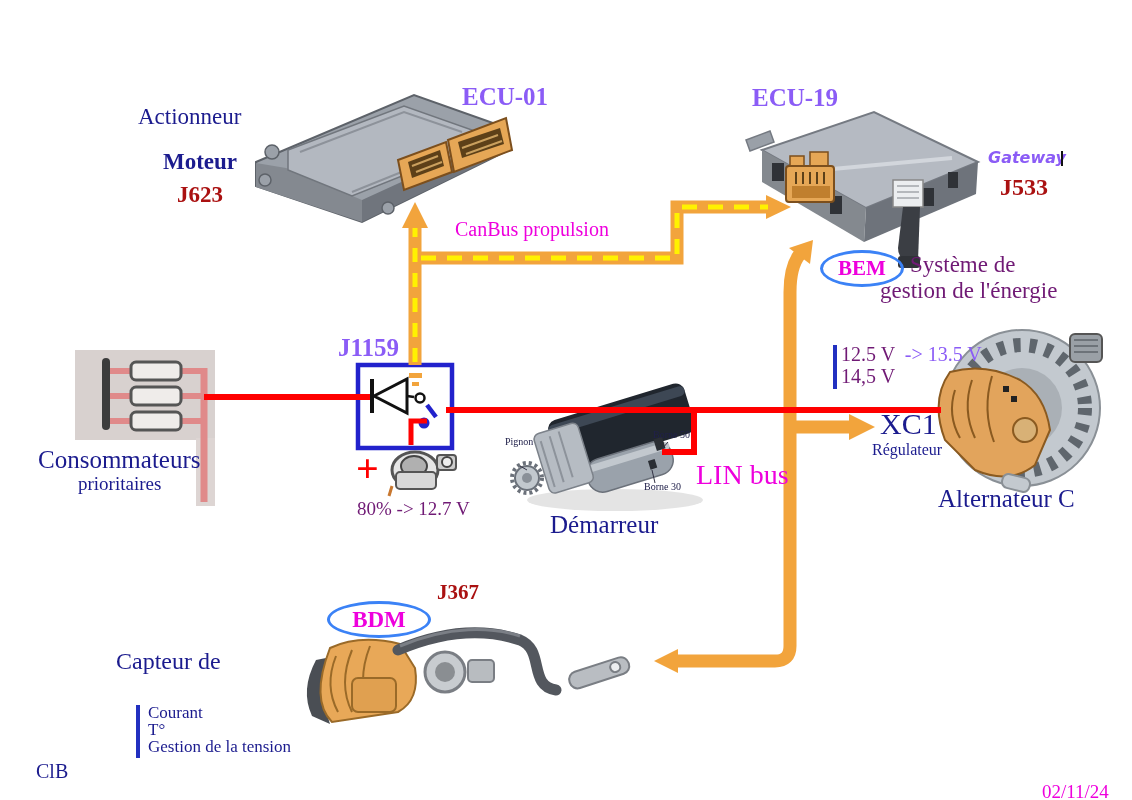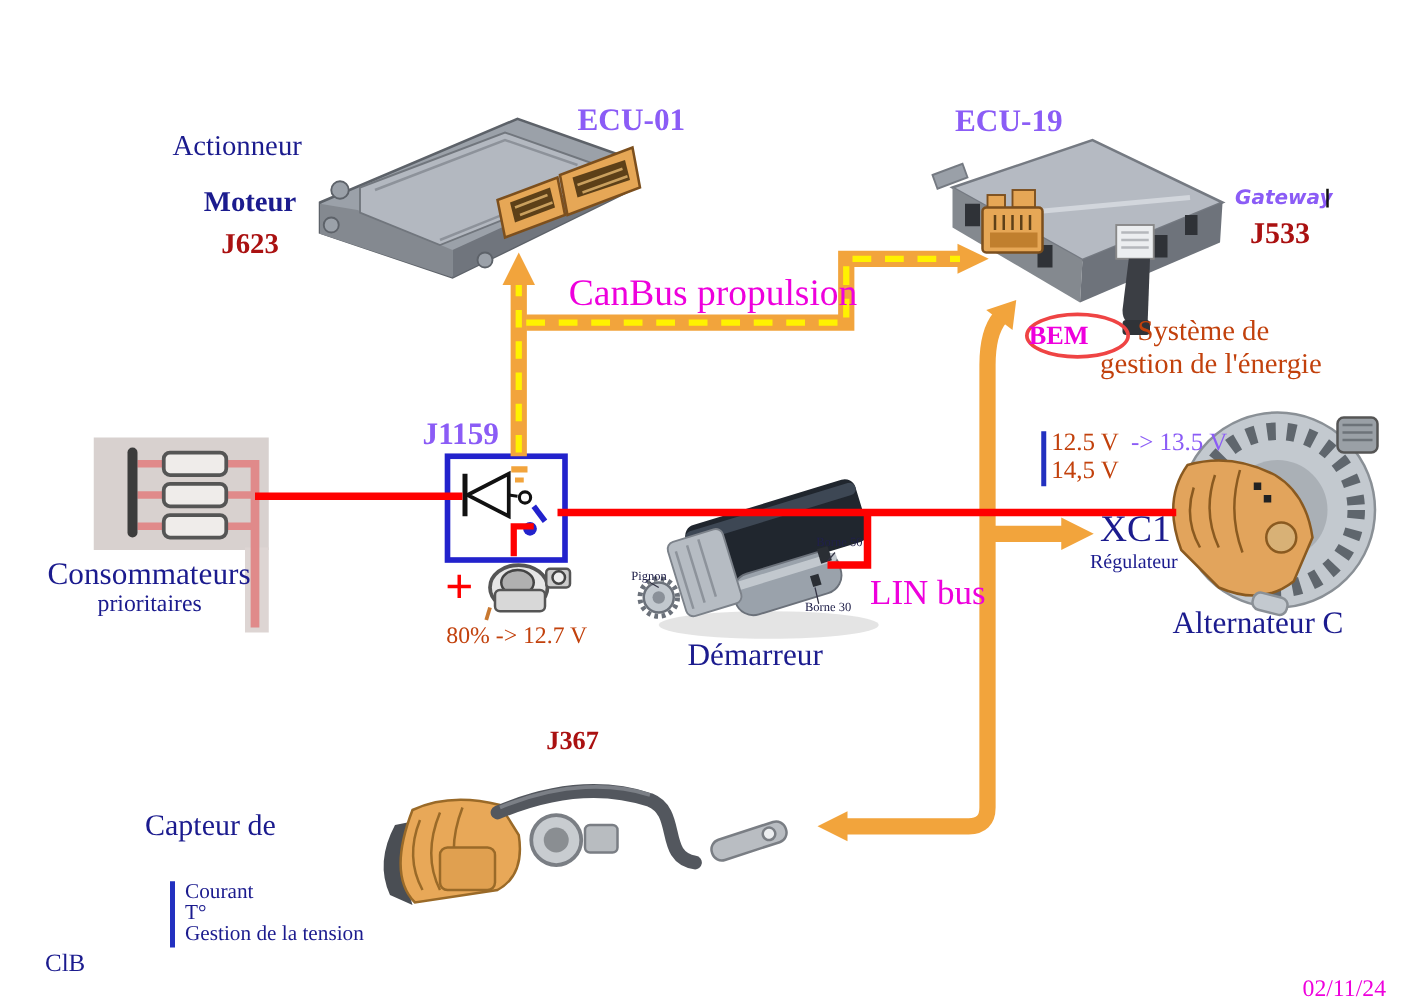--- a/index.html
+++ b/index.html
@@ -1,24 +1,24 @@
 <!DOCTYPE html>
 <html><head>
 <meta charset="utf-8">
 <style>
   html,body{margin:0;padding:0;background:#fff;}
   #stage{position:relative;width:1132px;height:800px;background:#fff;overflow:hidden;
          font-family:"Liberation Serif","DejaVu Serif",serif;}
   svg{position:absolute;left:0;top:0;}
   .lbl{position:absolute;white-space:nowrap;color:#1b1b8e;line-height:1.05;}
-  .title{font-size:22px;letter-spacing:.5px;text-align:center;}.blue{color:#c2410c}.black{color:#8b5cf6}.magenta{color:#ee00dd}
+  .title{font-size:22px;letter-spacing:.5px;text-align:center;}.blue{color:#701a75}.black{color:#8b5cf6}.magenta{color:#ee00dd}
   .dred{color:#aa1111}.bold{font-weight:bold}
   .big{font-size:25px;}
-  .oval{position:absolute;border:3px solid #ef4444;border-radius:50%;
-        display:flex;align-items:center;
+  .oval{position:absolute;border:3px solid #3b82f6;border-radius:50%;
+        display:flex;align-items:center;justify-content:center;
         color:#ee00dd;font-weight:bold;background:transparent;}
   .tiny{font-size:10px;color:#20204a;}
   .sans{font-family:"DejaVu Sans","Liberation Sans",sans-serif;}
 </style>
 </head>
 <body>
 
 <div id="stage">
 
 <svg width="1132" height="800" viewBox="0 0 1132 800">
@@ -175,57 +175,60 @@
   <rect x="833" y="345" width="4" height="44" fill="#2230c0"></rect>
   <rect x="136" y="705" width="4" height="53" fill="#2230c0"></rect>
 </svg>
 
 
 <div class="lbl" style="left:138px;top:105px;font-size:23px;">Actionneur</div>
 <div class="lbl bold" style="left:163px;top:150px;font-size:23px;">Moteur</div>
 <div class="lbl bold dred" style="left:177px;top:183px;font-size:23px;">J623</div>
 <div class="lbl bold black" style="left:462px;top:84px;font-size:25px;">ECU-01</div>
 
-<div class="lbl bold black" style="left:752px;top:85px;font-size:25px;margin-left:12px;">ECU-19</div>
+<div class="lbl bold black" style="left:752px;top:85px;font-size:25px;">ECU-19</div>
 <div class="lbl bold black sans" style="left:988px;top:150px;font-size:16px;font-style:italic;">Gateway</div>
 <div style="position:absolute;left:1061px;top:151px;width:2px;height:15px;background:#111;"></div>
 <div class="lbl bold dred" style="left:1000px;top:175px;font-size:24px;">J533</div>
 
 <div class="oval" style="left:820px;top:250px;width:78px;height:31px;font-size:21px;">
       <span>BEM</span>
     </div>
 <div class="lbl blue" style="left:910px;top:253px;font-size:23px;">Système de</div>
 <div class="lbl blue" style="left:880px;top:279px;font-size:23px;">gestion  de l'énergie</div>
 
-<div class="lbl magenta" style="left:455px;top:219px;font-size:30px;">CanBus propulsion</div>
+<div class="lbl magenta" style="left:455px;top:219px;font-size:20px;">CanBus propulsion</div>
 
 <div class="lbl bold black" style="left:338px;top:335px;font-size:25px;">J1159</div>
 <div class="lbl bold" style="left:356px;top:448px;font-size:40px;color:#ff0000;">+</div>
 <div class="lbl blue" style="left:357px;top:499px;font-size:19px;">80% -&gt; 12.7 V</div>
 
 <div class="lbl big" style="left:38px;top:447px;">Consommateurs</div>
 <div class="lbl" style="left:78px;top:474px;font-size:19px;">prioritaires</div>
 
-<div class="lbl tiny" style="left:505px;top:457px;">Pignon</div>
+<div class="lbl tiny" style="left:505px;top:437px;">Pignon</div>
 <div class="lbl tiny" style="left:653px;top:430px;">Borne 50</div>
 <div class="lbl tiny" style="left:644px;top:482px;">Borne 30</div>
 <div class="lbl big" style="left:550px;top:512px;">Démarreur</div>
 
 <div class="lbl magenta" style="left:696px;top:460px;font-size:28px;">LIN bus</div>
 
 <div class="lbl" style="left:841px;top:344px;font-size:20px;">
   <span class="blue">12.5 V</span>
   <span class="black" style="margin-left:5px;">-&gt; 13.5 V</span>
 </div>
 <div class="lbl blue" style="left:841px;top:366px;font-size:20px;">14,5 V</div>
 
 <div class="lbl" style="left:880px;top:408px;font-size:30px;">XC1</div>
 <div class="lbl" style="left:872px;top:442px;font-size:16px;">Régulateur</div>
 <div class="lbl big" style="left:938px;top:486px;">Alternateur C</div>
 
+<div class="oval" style="left:327px;top:601px;width:98px;height:31px;font-size:23px;">
+      <span>BDM</span>
+    </div>
 <div class="lbl bold dred" style="left:437px;top:581px;font-size:21px;">J367</div>
 <div class="lbl" style="left:116px;top:649px;font-size:24px;">Capteur de</div>
 <div class="lbl" style="left:148px;top:704px;font-size:17px;">Courant</div>
 <div class="lbl" style="left:148px;top:721px;font-size:17px;">T°</div>
 <div class="lbl" style="left:148px;top:738px;font-size:17px;">Gestion de la tension</div>
 
 <div class="lbl" style="left:36px;top:761px;font-size:20px;">ClB</div>
 <div class="lbl magenta" style="left:1020px;top:782px;font-size:19px;margin-left:22px;">02/11/24</div>
 
 </div>

